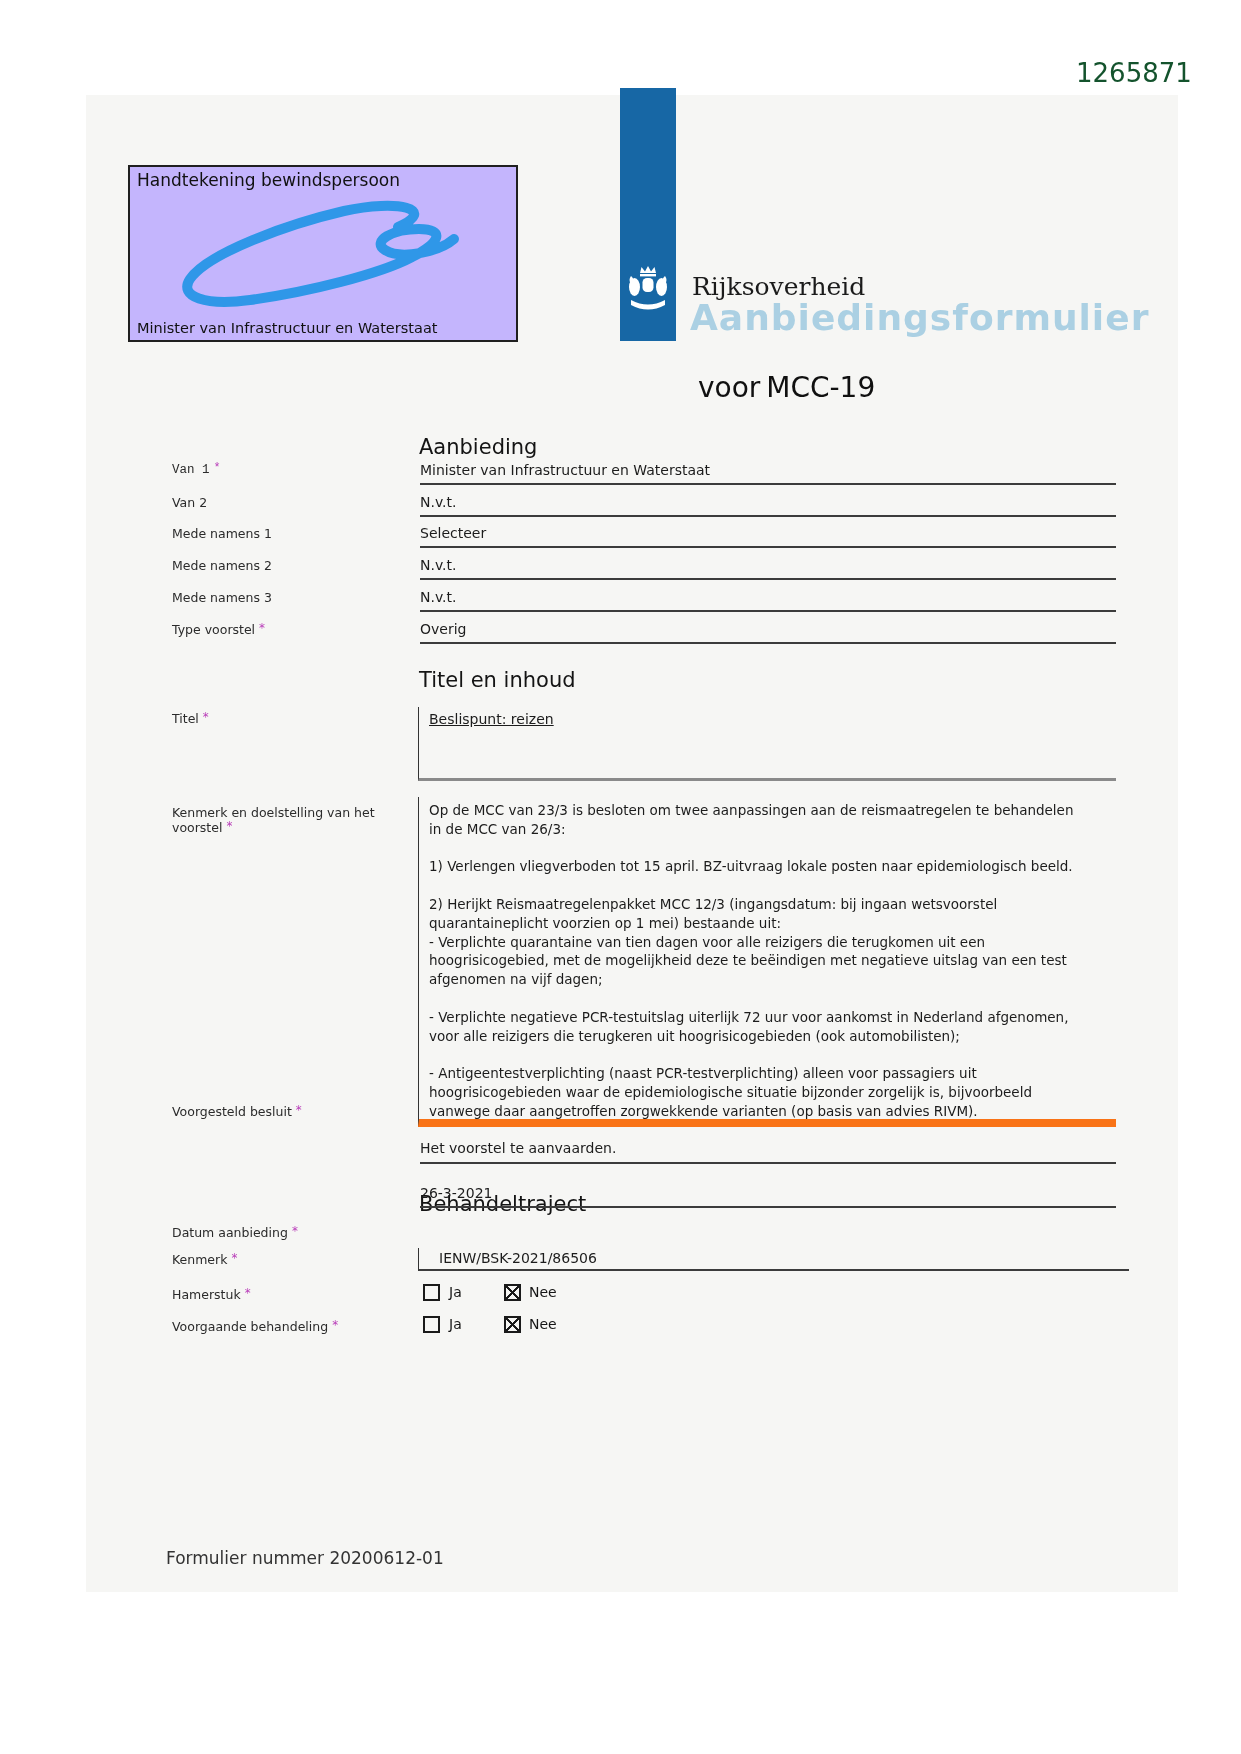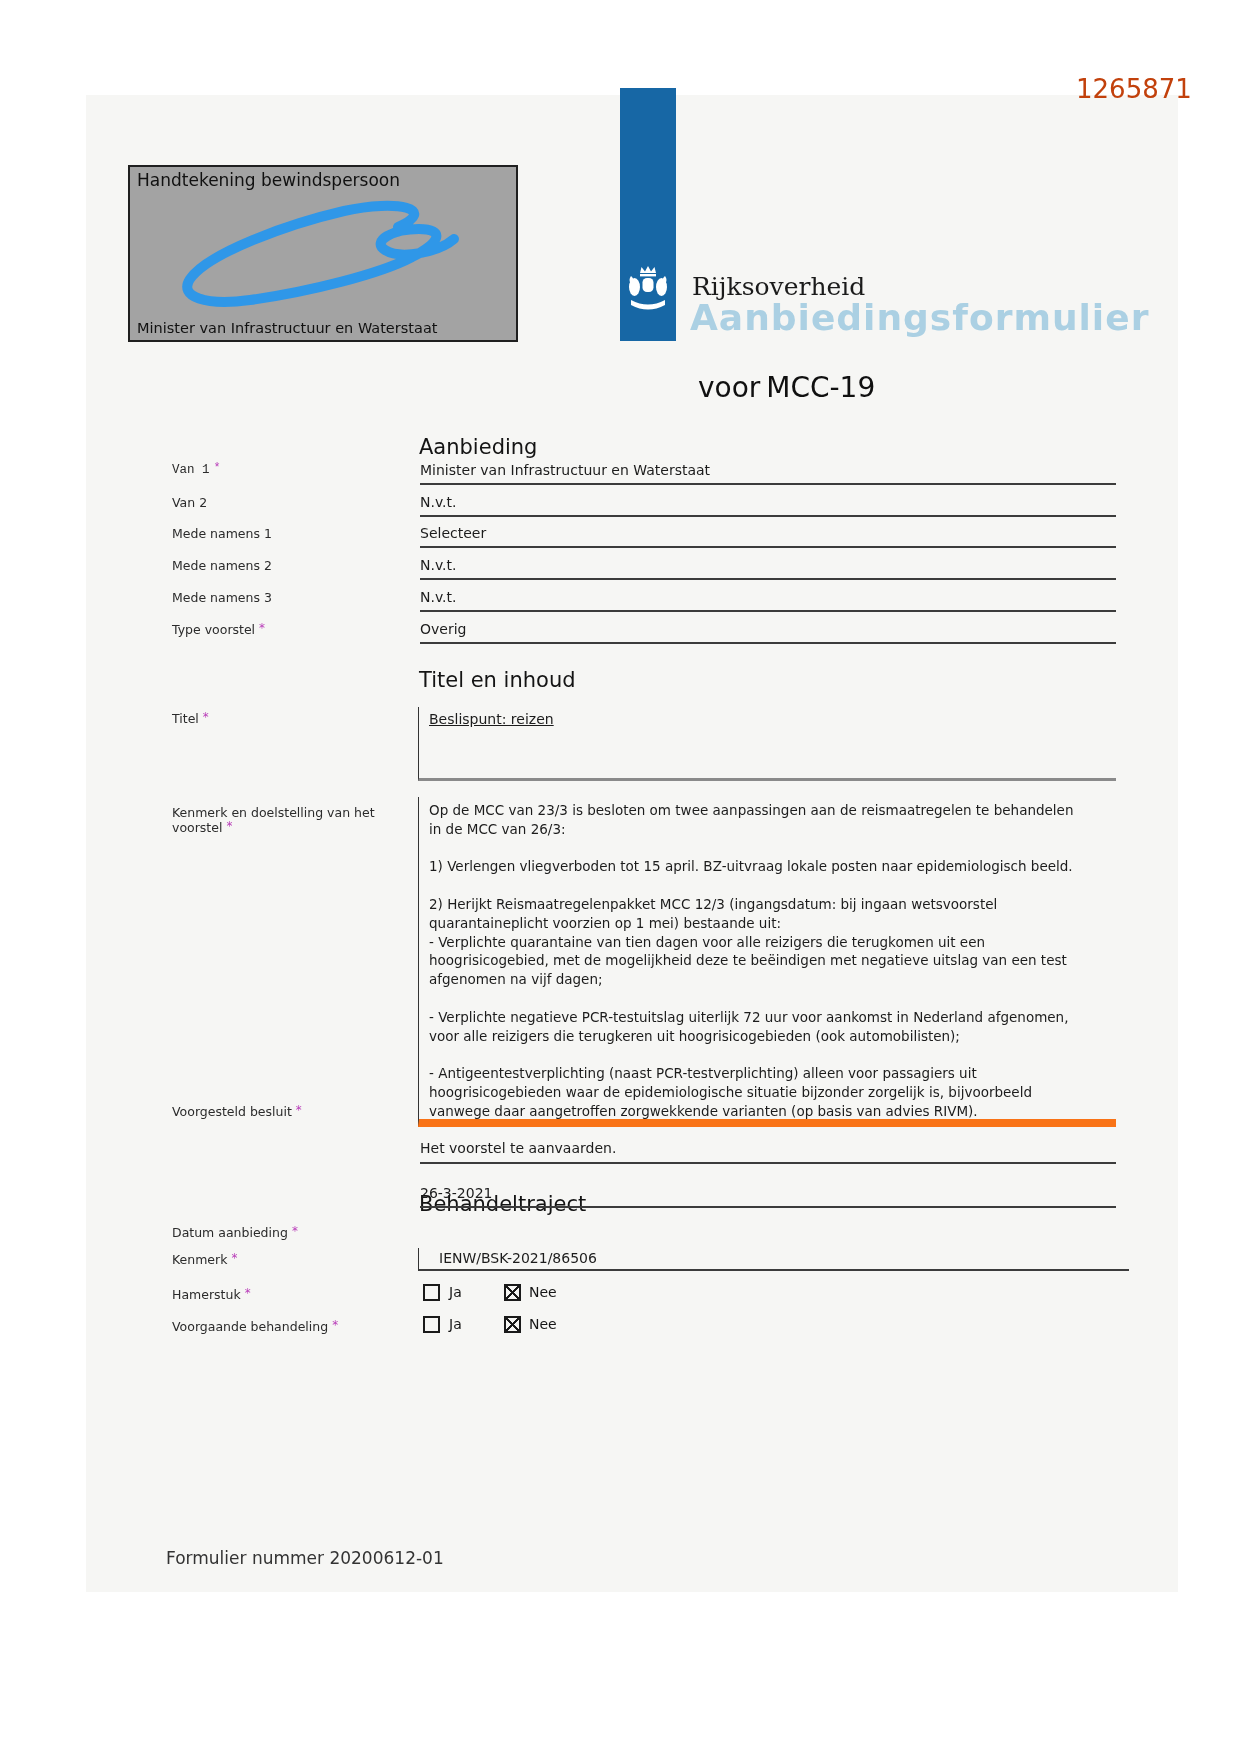--- a/index.html
+++ b/index.html
@@ -2,23 +2,23 @@
 <html><head>
 <meta charset="utf-8">
 <style>
   html,body{margin:0;padding:0;}
   body{
     position:relative;width:1241px;height:1754px;background:#ffffff;
     font-family:"DejaVu Sans", sans-serif;color:#1c1c1c;overflow:hidden;
   }
   .abs{position:absolute;}
   .page-bg{left:86px;top:95px;width:1092px;height:1497px;background:#f6f6f4;}
-  .doc-number{left:1076px;top:58px;font-size:26px;color:#c2410c;margin-top:16px;}
+  .doc-number{left:1076px;top:58px;font-size:26px;color:#14532d;}
   
-  .sig-box{left:128px;top:165px;width:386px;height:173px;border:2px solid #1f1f1f;background:#a3a3a3;}
+  .sig-box{left:128px;top:165px;width:386px;height:173px;border:2px solid #1f1f1f;background:#c4b5fd;}
   .sig-title{left:7px;top:3px;font-size:17px;color:#111;}
   .sig-official{left:7px;bottom:4px;font-size:14.5px;color:#111;position:absolute;}
   .sig-svg{left:12px;top:26px;position:absolute;}
   
   .logo-bar{left:620px;top:88px;width:56px;height:253px;background:#1767a5;}
   .crest{left:627px;top:264px;}
   .org-name{left:692px;top:272px;font-family:"DejaVu Serif", serif;font-size:25px;color:#1b1b1b;}
   .form-title{left:690px;top:297px;font-size:36px;font-weight:bold;color:#abd0e3;letter-spacing:1px;}
   .form-subtitle{left:698px;top:355px;font-size:28px;color:#101010;word-spacing:-3px;margin-top:16px;}
   

